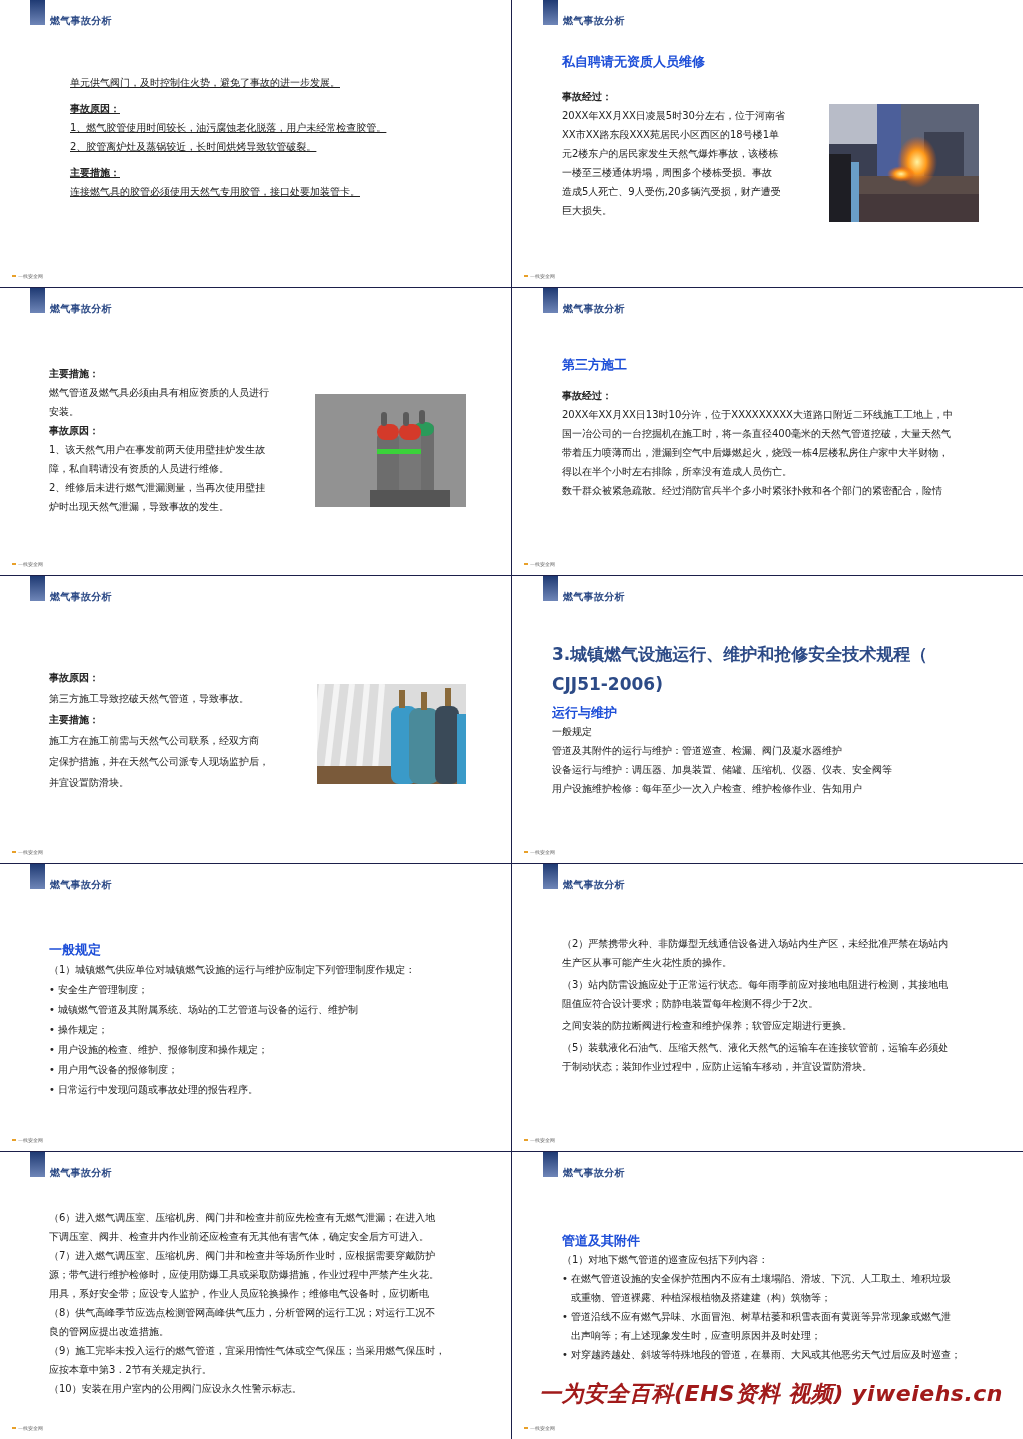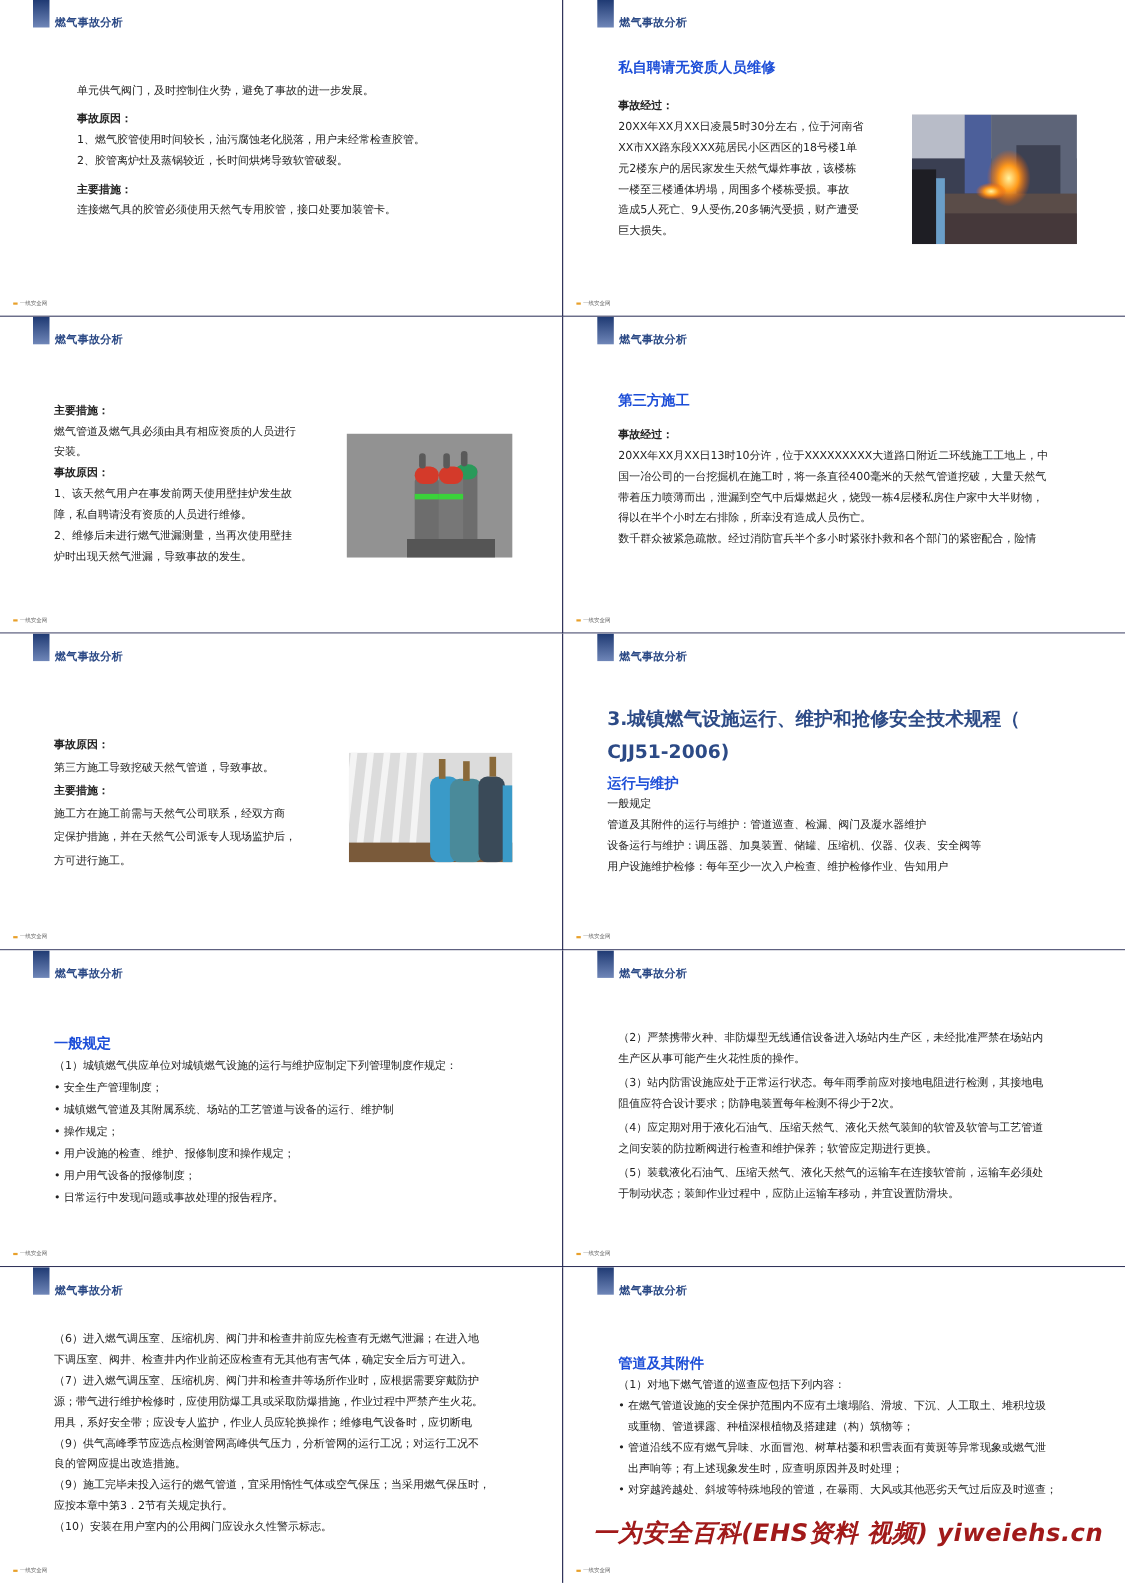--- a/index.html
+++ b/index.html
@@ -71,21 +71,21 @@
   }
 </style>
 </head>
 <body>
 
 <div class="grid">
 
   <div class="slide rowline">
     <div class="hdr-block"></div>
     <div class="hdr-title">燃气事故分析</div>
-    <div class="body-text" style="left:70px; top:73px; width:420px;">
+    <div class="body-text" style="left:70px; top:73px; width:420px;text-decoration:underline;">
       <p>单元供气阀门，及时控制住火势，避免了事故的进一步发展。</p>
       <div style="height:7px"></div>
       <p class="bold">事故原因：</p>
       <p>1、燃气胶管使用时间较长，油污腐蚀老化脱落，用户未经常检查胶管。</p>
       <p>2、胶管离炉灶及蒸锅较近，长时间烘烤导致软管破裂。</p>
       <div style="height:7px"></div>
       <p class="bold">主要措施：</p>
       <p>连接燃气具的胶管必须使用天然气专用胶管，接口处要加装管卡。</p>
     </div>
     <div class="footer-mark">
@@ -194,21 +194,21 @@
 
   <div class="slide rowline">
     <div class="hdr-block"></div>
     <div class="hdr-title">燃气事故分析</div>
     <div class="body-text" style="left:49px; top:91px; width:260px; line-height:21px;">
       <p class="bold">事故原因：</p>
       <p>第三方施工导致挖破天然气管道，导致事故。</p>
       <p class="bold">主要措施：</p>
       <p>施工方在施工前需与天然气公司联系，经双方商</p>
       <p>定保护措施，并在天然气公司派专人现场监护后，</p>
-      <p>方可进行施工。</p>
+      <p>并宜设置防滑块。</p>
     </div>
     <div class="photo" style="left:317px; top:108px; width:149px; height:100px;">
       <svg width="149" height="100" viewBox="0 0 149 100">
         <rect width="149" height="100" fill="#dcdcdc"></rect>
         <g stroke="#f4f4f4" stroke-width="6">
           <line x1="5" y1="0" x2="-5" y2="85"></line>
           <line x1="20" y1="0" x2="10" y2="85"></line>
           <line x1="35" y1="0" x2="25" y2="85"></line>
           <line x1="50" y1="0" x2="42" y2="85"></line>
           <line x1="65" y1="0" x2="58" y2="85"></line>
@@ -288,42 +288,41 @@
   <div class="slide right rowline">
     <div class="hdr-block"></div>
     <div class="hdr-title">燃气事故分析</div>
     <div class="body-text" style="left:50px; top:70px; width:430px;">
       <p>（2）严禁携带火种、非防爆型无线通信设备进入场站内生产区，未经批准严禁在场站内</p>
       <p>生产区从事可能产生火花性质的操作。</p>
       <div style="height:3px"></div>
       <p>（3）站内防雷设施应处于正常运行状态。每年雨季前应对接地电阻进行检测，其接地电</p>
       <p>阻值应符合设计要求；防静电装置每年检测不得少于2次。</p>
       <div style="height:3px"></div>
-      <p>（4）应定期对用于液化石油气、压缩天然气、液化天然气装卸的软管及软管与工艺管道</p>
       <p>之间安装的防拉断阀进行检查和维护保养；软管应定期进行更换。</p>
       <div style="height:3px"></div>
       <p>（5）装载液化石油气、压缩天然气、液化天然气的运输车在连接软管前，运输车必须处</p>
       <p>于制动状态；装卸作业过程中，应防止运输车移动，并宜设置防滑块。</p>
     </div>
     <div class="footer-mark">
         <span class="footer-dot"></span>
         <span>一线安全网</span>
       </div>
   </div>
 
   <div class="slide">
     <div class="hdr-block"></div>
     <div class="hdr-title">燃气事故分析</div>
     <div class="body-text" style="left:49px; top:56px; width:440px;">
       <p>（6）进入燃气调压室、压缩机房、阀门井和检查井前应先检查有无燃气泄漏；在进入地</p>
       <p>下调压室、阀井、检查井内作业前还应检查有无其他有害气体，确定安全后方可进入。</p>
       <p>（7）进入燃气调压室、压缩机房、阀门井和检查井等场所作业时，应根据需要穿戴防护</p>
       <p>源；带气进行维护检修时，应使用防爆工具或采取防爆措施，作业过程中严禁产生火花。</p>
       <p>用具，系好安全带；应设专人监护，作业人员应轮换操作；维修电气设备时，应切断电</p>
-      <p>（9）供气高峰季节应选点检测管网高峰供气压力，分析管网的运行工况；对运行工况不</p>
+      <p>（8）供气高峰季节应选点检测管网高峰供气压力，分析管网的运行工况；对运行工况不</p>
       <p>良的管网应提出改造措施。</p>
       <p>（9）施工完毕未投入运行的燃气管道，宜采用惰性气体或空气保压；当采用燃气保压时，</p>
       <p>应按本章中第3．2节有关规定执行。</p>
       <p>（10）安装在用户室内的公用阀门应设永久性警示标志。</p>
     </div>
     <div class="footer-mark">
         <span class="footer-dot"></span>
         <span>一线安全网</span>
       </div>
   </div>

